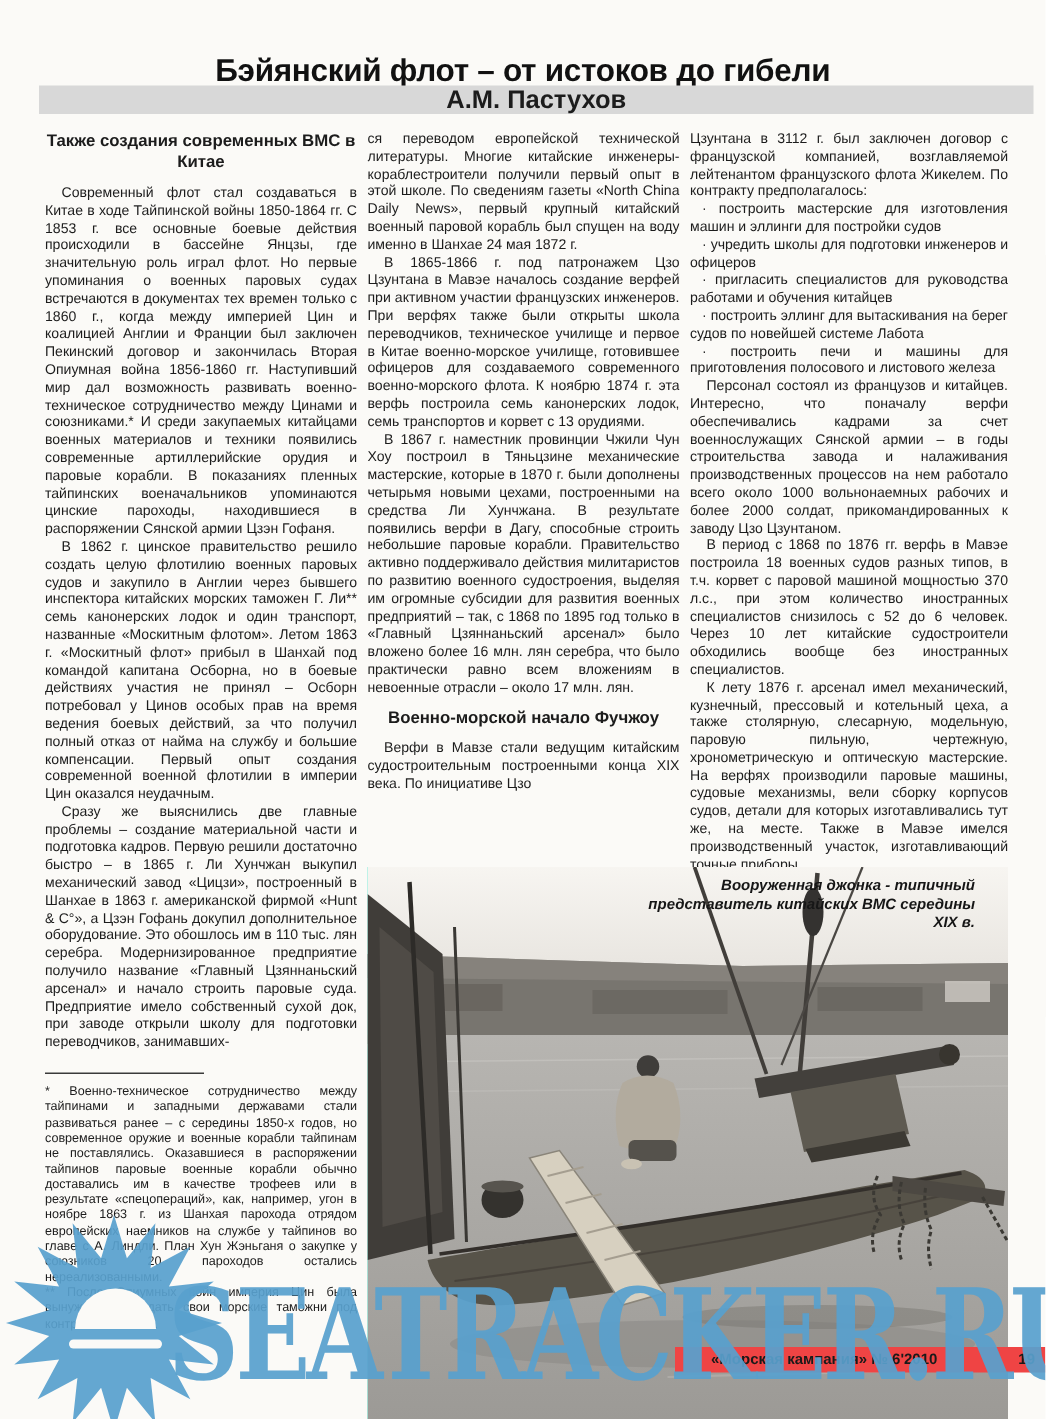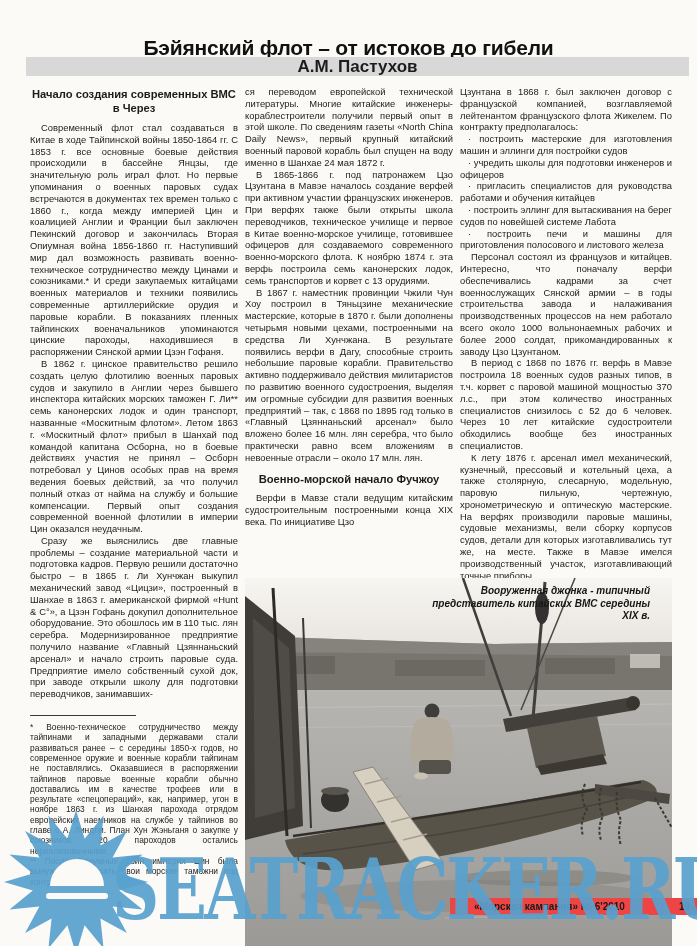--- a/index.html
+++ b/index.html
@@ -61,39 +61,39 @@
 
 <div class="page">
 
   <div class="title">Бэйянский флот – от истоков до гибели</div>
 
   <div class="author-bar">
     <span>А.М. Пастухов</span>
   </div>
 
   <div class="col col1">
-    <div class="sec-heading">Начало создания современных ВМС в Через</div>
+    <div class="sec-heading">Также создания современных ВМС в Китае</div>
     <p class="para">Современный флот стал создаваться в Китае в ходе Тайпинской войны 1850-1864 гг. С 1853 г. все основные боевые действия происходили в бассейне Янцзы, где значительную роль играл флот. Но первые упоминания о военных паровых судах встречаются в документах тех времен только с 1860 г., когда между империей Цин и коалицией Англии и Франции был заключен Пекинский договор и закончилась Вторая Опиумная война 1856-1860 гг. Наступивший мир дал возможность развивать военно-техническое сотрудничество между Цинами и союзниками.* И среди закупаемых китайцами военных материалов и техники появились современные артиллерийские орудия и паровые корабли. В показаниях пленных тайпинских военачальников упоминаются цинские пароходы, находившиеся в распоряжении Сянской армии Цзэн Гофаня.</p>
     <p class="para">В 1862 г. цинское правительство решило создать целую флотилию военных паровых судов и закупило в Англии через бывшего инспектора китайских морских таможен Г. Ли** семь канонерских лодок и один транспорт, названные «Москитным флотом». Летом 1863 г. «Москитный флот» прибыл в Шанхай под командой капитана Осборна, но в боевые действиях участия не принял – Осборн потребовал у Цинов особых прав на время ведения боевых действий, за что получил полный отказ от найма на службу и большие компенсации. Первый опыт создания современной военной флотилии в империи Цин оказался неудачным.</p>
     <p class="para">Сразу же выяснились две главные проблемы – создание материальной части и подготовка кадров. Первую решили достаточно быстро – в 1865 г. Ли Хунчжан выкупил механический завод «Цицзи», построенный в Шанхае в 1863 г. американской фирмой «Hunt &amp; C°», а Цзэн Гофань докупил дополнительное оборудование. Это обошлось им в 110 тыс. лян серебра. Модернизированное предприятие получило название «Главный Цзяннаньский арсенал» и начало строить паровые суда. Предприятие имело собственный сухой док, при заводе открыли школу для подготовки переводчиков, занимавших-</p>
     <div class="fn-rule"></div>
     <p class="fn">* Военно-техническое сотрудничество между тайпинами и западными державами стали развиваться ранее – с середины 1850-х годов, но современное оружие и военные корабли тайпинам не поставлялись. Оказавшиеся в распоряжении тайпинов паровые военные корабли обычно доставались им в качестве трофеев или в результате «спецопераций», как, например, угон в ноябре 1863 г. из Шанхая парохода отрядом европейских наемников на службе у тайпинов во главе с А. Линдли. План Хун Жэньганя о закупке у союзников 20 пароходов остались нереализованными.</p>
     <p class="fn">** После Опиумных войн империя Цин была вынуждена передать свои морские таможни под контроль англичан.</p>
   </div>
 
   <div class="col col2">
     <p class="para flush">ся переводом европейской технической литературы. Многие китайские инженеры-кораблестроители получили первый опыт в этой школе. По сведениям газеты «North China Daily News», первый крупный китайский военный паровой корабль был спущен на воду именно в Шанхае 24 мая 1872 г.</p>
     <p class="para">В 1865-1866 г. под патронажем Цзо Цзунтана в Мавэе началось создание верфей при активном участии французских инженеров. При верфях также были открыты школа переводчиков, техническое училище и первое в Китае военно-морское училище, готовившее офицеров для создаваемого современного военно-морского флота. К ноябрю 1874 г. эта верфь построила семь канонерских лодок, семь транспортов и корвет с 13 орудиями.</p>
     <p class="para">В 1867 г. наместник провинции Чжили Чун Хоу построил в Тяньцзине механические мастерские, которые в 1870 г. были дополнены четырьмя новыми цехами, построенными на средства Ли Хунчжана. В результате появились верфи в Дагу, способные строить небольшие паровые корабли. Правительство активно поддерживало действия милитаристов по развитию военного судостроения, выделяя им огромные субсидии для развития военных предприятий – так, с 1868 по 1895 год только в «Главный Цзяннаньский арсенал» было вложено более 16 млн. лян серебра, что было практически равно всем вложениям в невоенные отрасли – около 17 млн. лян.</p>
     <div class="sec-heading mid">Военно-морской начало Фучжоу</div>
     <p class="para">Верфи в Мавзе стали ведущим китайским судостроительным построенными конца XIX века. По инициативе Цзо</p>
   </div>
 
   <div class="col col3">
-    <p class="para flush">Цзунтана в 1868 г. был заключен договор с французской компанией, возглавляемой лейтенантом французского флота Жикелем. По контракту предполагалось:</p>
+    <p class="para flush">Цзунтана в 3112 г. был заключен договор с французской компанией, возглавляемой лейтенантом французского флота Жикелем. По контракту предполагалось:</p>
     <p class="bullet">· построить мастерские для изготовления машин и эллинги для постройки судов</p>
     <p class="bullet">· учредить школы для подготовки инженеров и офицеров</p>
     <p class="bullet">· пригласить специалистов для руководства работами и обучения китайцев</p>
     <p class="bullet">· построить эллинг для вытаскивания на берег судов по новейшей системе Лабота</p>
     <p class="bullet">· построить печи и машины для приготовления полосового и листового железа</p>
     <p class="para">Персонал состоял из французов и китайцев. Интересно, что поначалу верфи обеспечивались кадрами за счет военнослужащих Сянской армии – в годы строительства завода и налаживания производственных процессов на нем работало всего около 1000 вольнонаемных рабочих и более 2000 солдат, прикомандированных к заводу Цзо Цзунтаном.</p>
     <p class="para">В период с 1868 по 1876 гг. верфь в Мавэе построила 18 военных судов разных типов, в т.ч. корвет с паровой машиной мощностью 370 л.с., при этом количество иностранных специалистов снизилось с 52 до 6 человек. Через 10 лет китайские судостроители обходились вообще без иностранных специалистов.</p>
     <p class="para">К лету 1876 г. арсенал имел механический, кузнечный, прессовый и котельный цеха, а также столярную, слесарную, модельную, паровую пильную, чертежную, хронометрическую и оптическую мастерские. На верфях производили паровые машины, судовые механизмы, вели сборку корпусов судов, детали для которых изготавливались тут же, на месте. Также в Мавэе имелся производственный участок, изготавливающий точные приборы</p>
   </div>
 

